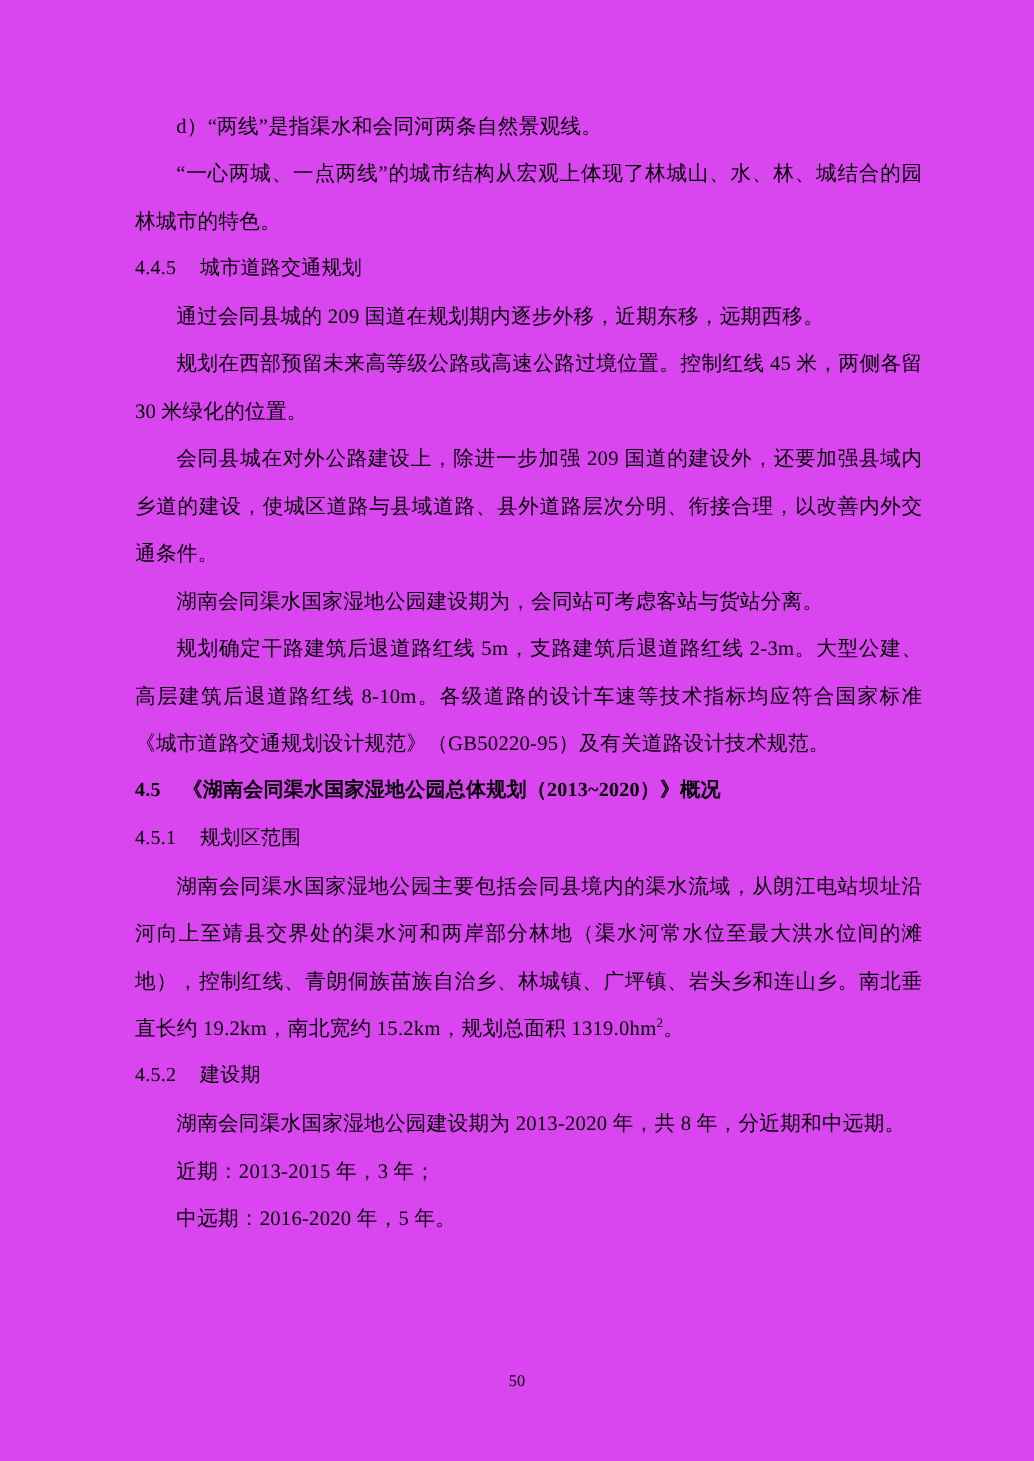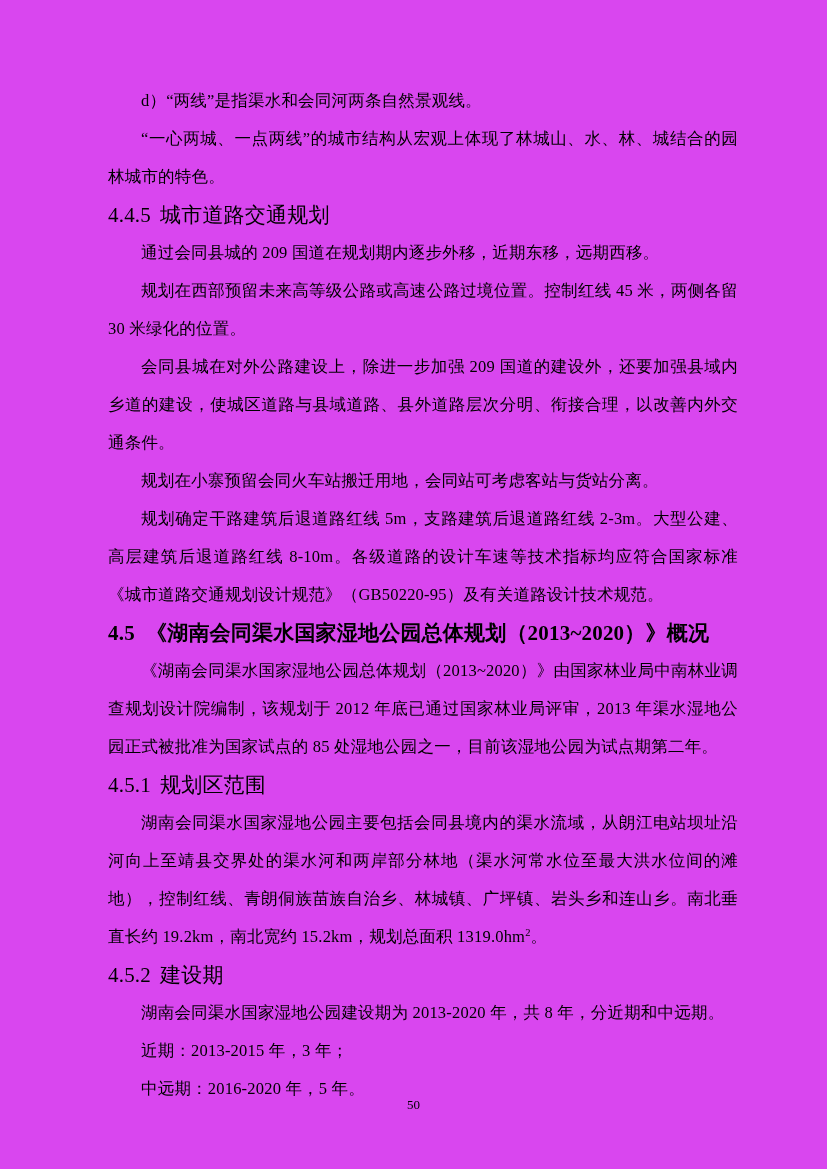--- a/index.html
+++ b/index.html
@@ -32,21 +32,21 @@
     line-height: 38px;
     text-align: justify;
     text-justify: inter-ideograph;
     margin: 0;
     letter-spacing: 0.2px;
   }
   .indent {
     text-indent: 33px;
   }
   .heading {
-    font-size: 21px;
+    font-size: 16px;
     line-height: 38px;
     margin: 0;
     letter-spacing: 0.2px;
   }
   .heading .num {
     display: inline-block;
     min-width: 52px;
   }
   .heading-bold {
     font-weight: bold;
@@ -84,27 +84,26 @@
 
     <p class="heading"><span class="num">4.4.5</span><span>城市道路交通规划</span></p>
 
     <p class="para indent">通过会同县城的 209 国道在规划期内逐步外移，近期东移，远期西移。</p>
 
     <p class="para indent">规划在西部预留未来高等级公路或高速公路过境位置。控制红线 45 米，两侧各留 30 米绿化的位置。</p>
 
 
     <p class="para indent">会同县城在对外公路建设上，除进一步加强 209 国道的建设外，还要加强县域内乡道的建设，使城区道路与县域道路、县外道路层次分明、衔接合理，以改善内外交通条件。</p>
 
-    <p class="para indent">规划在小寨预留会同火车站搬迁用地，会同站可考虑客站与货站分离。</p>
+    <p class="para indent">湖南会同渠水国家湿地公园建设期为，会同站可考虑客站与货站分离。</p>
 
     <p class="para indent">规划确定干路建筑后退道路红线 5m，支路建筑后退道路红线 2-3m。大型公建、高层建筑后退道路红线 8-10m。各级道路的设计车速等技术指标均应符合国家标准《城市道路交通规划设计规范》（GB50220-95）及有关道路设计技术规范。</p>
 
     <p class="heading heading-bold"><span class="num">4.5</span><span>《湖南会同渠水国家湿地公园总体规划（2013~2020）》概况</span></p>
 
-    <p class="para indent">《湖南会同渠水国家湿地公园总体规划（2013~2020）》由国家林业局中南林业调查规划设计院编制，该规划于 2012 年底已通过国家林业局评审，2013 年渠水湿地公园正式被批准为国家试点的 85 处湿地公园之一，目前该湿地公园为试点期第二年。</p>
 
     <p class="heading"><span class="num">4.5.1</span><span>规划区范围</span></p>
 
     <p class="para indent"><span>湖南会同渠水国家湿地公园主要包括会同县境内的渠水流域，从朗江电站坝址沿河向上至靖县交界处的渠水河和两岸部分林地（渠水河常水位至最大洪水位间的滩地），控制红线、青朗侗族苗族自治乡、林城镇、广坪镇、岩头乡和连山乡。南北垂直长约 19.2km，南北宽约 15.2km，规划总面积 1319.0hm</span><sup>2</sup><span>。</span></p>
 
     <p class="heading"><span class="num">4.5.2</span><span>建设期</span></p>
 
     <p class="para indent">湖南会同渠水国家湿地公园建设期为 2013-2020 年，共 8 年，分近期和中远期。</p>
 
     <p class="para indent">近期：2013-2015 年，3 年；</p>

